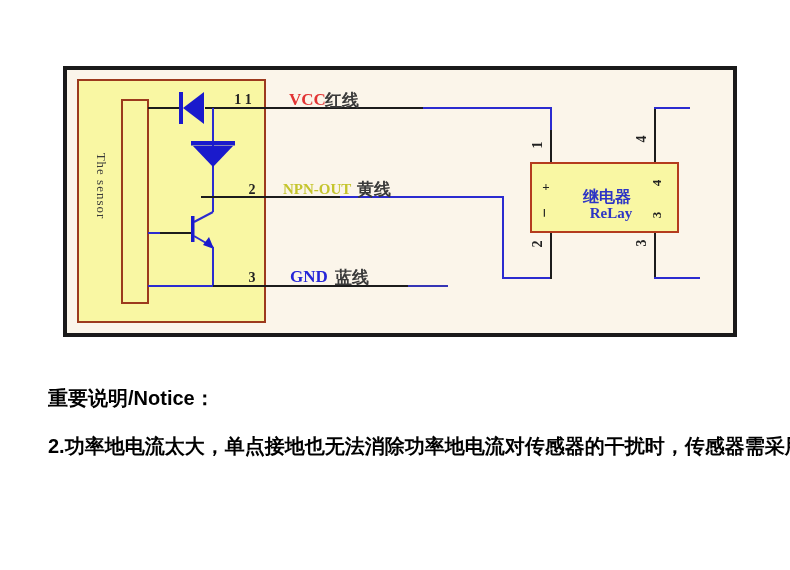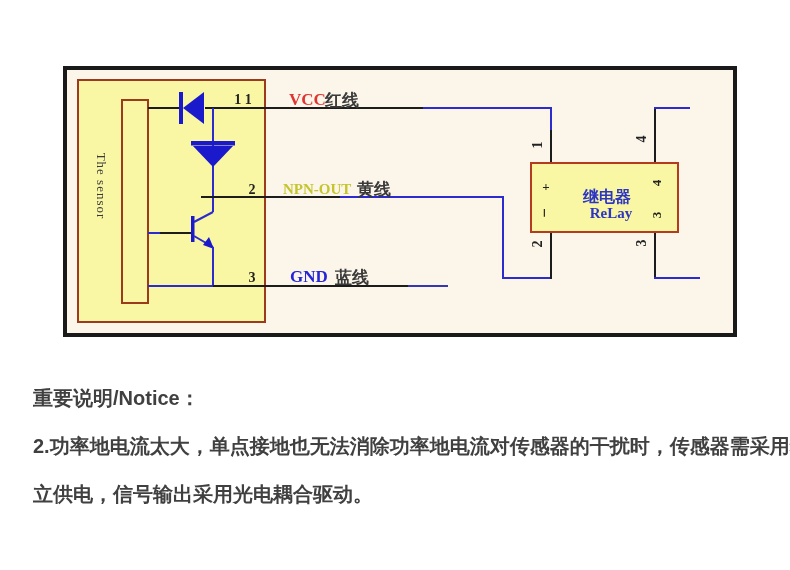--- a/index.html
+++ b/index.html
@@ -16,21 +16,21 @@
   .sensor-label{font-size:13px;fill:#3a3a3a;letter-spacing:1px;}
   .sig-vcc{font-size:17px;font-weight:bold;fill:#e23333;}
   .sig-out{font-size:15px;font-weight:bold;fill:#c5c52e;}
   .sig-gnd{font-size:17px;font-weight:bold;fill:#2626d8;}
   .cn-label{font-size:17px;font-weight:bold;fill:#3a3a3a;}
   .relay-cn{font-size:16px;font-weight:bold;fill:#2d35c5;}
   .relay-en{font-size:15px;font-weight:bold;fill:#2d35c5;}
   .term{font-family:"Liberation Serif",serif;font-size:13px;font-weight:bold;fill:#222222;}
 
   
-  .notice{position:absolute;left:33px;top:374px;width:740px;color:#404040;
+  .notice{position:absolute;left:48px;top:374px;width:740px;color:#000000;
           font-size:20px;font-weight:bold;line-height:48px;}
   .notice div{white-space:nowrap;}
 </style>
 </head>
 <body>
 
 <div class="page">
 
   <div class="diagram">
     <svg width="674" height="271" viewBox="0 0 674 271">
@@ -106,16 +106,15 @@
       <text class="t-sans cn-label" x="294" y="129">黄线</text>
 
       <text class="t-serif sig-gnd" x="227" y="216">GND</text>
       <text class="t-sans cn-label" x="272" y="217">蓝线</text>
     </svg>
   </div>
 
   <div class="notice">
     <div>重要说明/Notice：</div>
     <div>2.功率地电流太大，单点接地也无法消除功率地电流对传感器的干扰时，传感器需采用独</div>
-    <div>立供电，信号输出采用光电耦合驱动。</div>
   </div>
 
 </div>
 
 </body></html>

